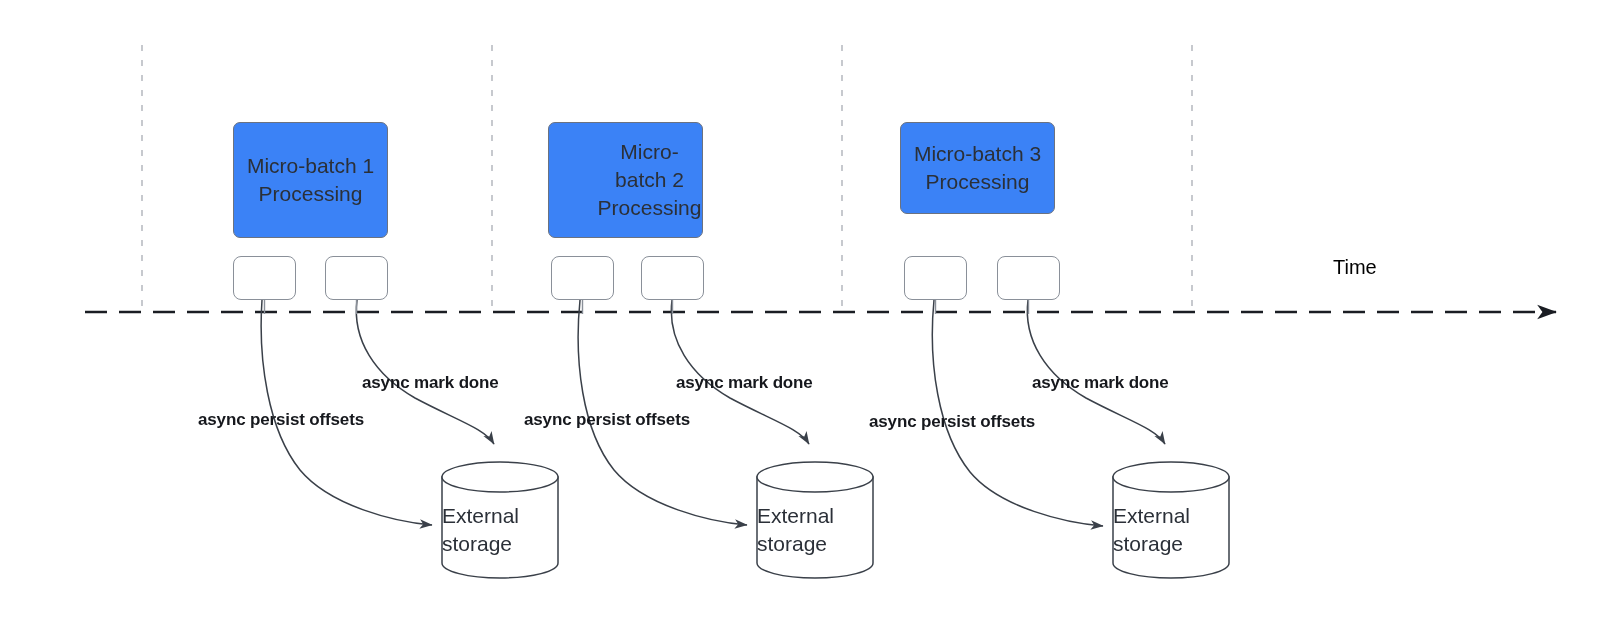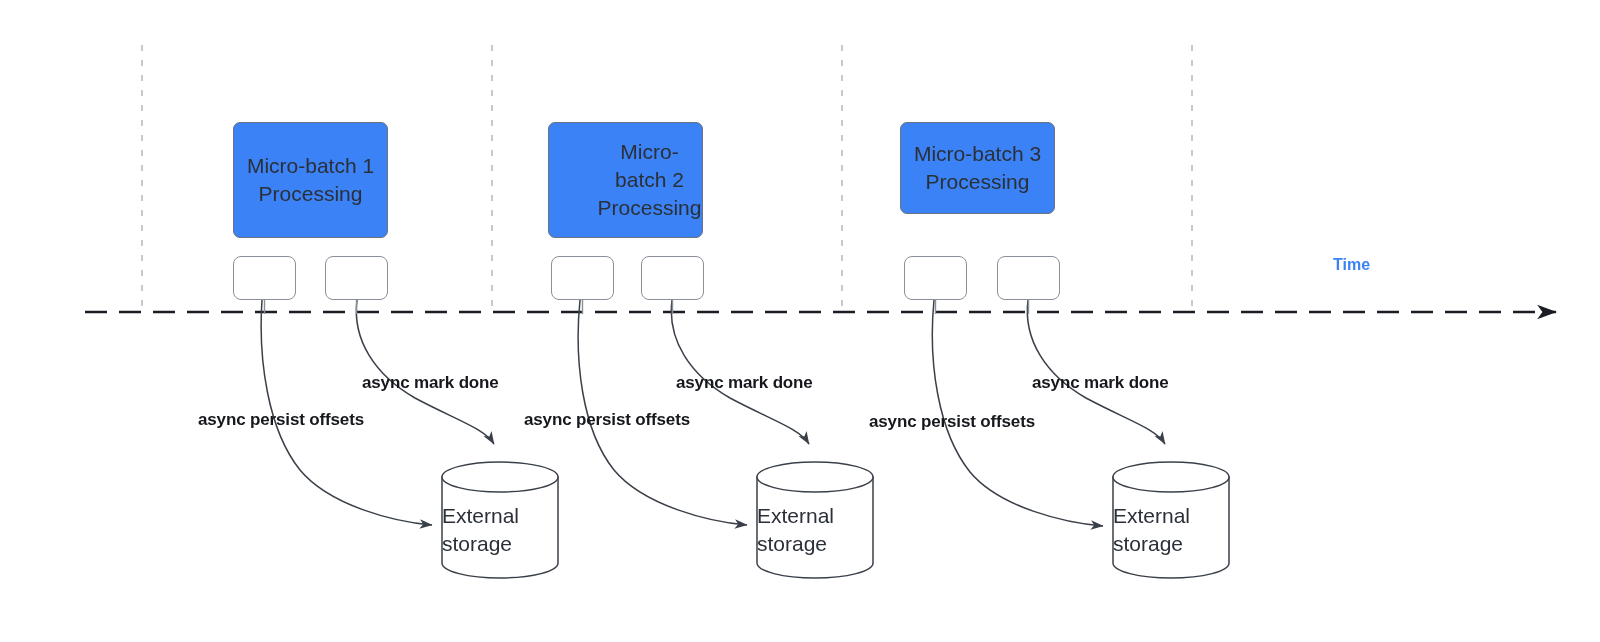--- a/index.html
+++ b/index.html
@@ -60,24 +60,23 @@
   .edge-label {
     position: absolute;
     font-size: 17px;
     font-weight: bold;
     color: #16181d;
     white-space: nowrap;
     letter-spacing: -0.15px;
   }
   .time-label {
     position: absolute;
-    font-size: 16px;
-    color: #3b82f6;
+    font-size: 20px;
+    color: #000000;
     white-space: nowrap;
-    font-weight: bold;
   }
 </style>
 </head>
 <body>
 
 <div id="canvas">
 
   <svg id="svg-layer" viewBox="0 0 1600 642">
     <defs>
       <marker id="arrow-filled" markerWidth="10" markerHeight="10" refX="8.2" refY="3.4" orient="auto" markerUnits="strokeWidth">

